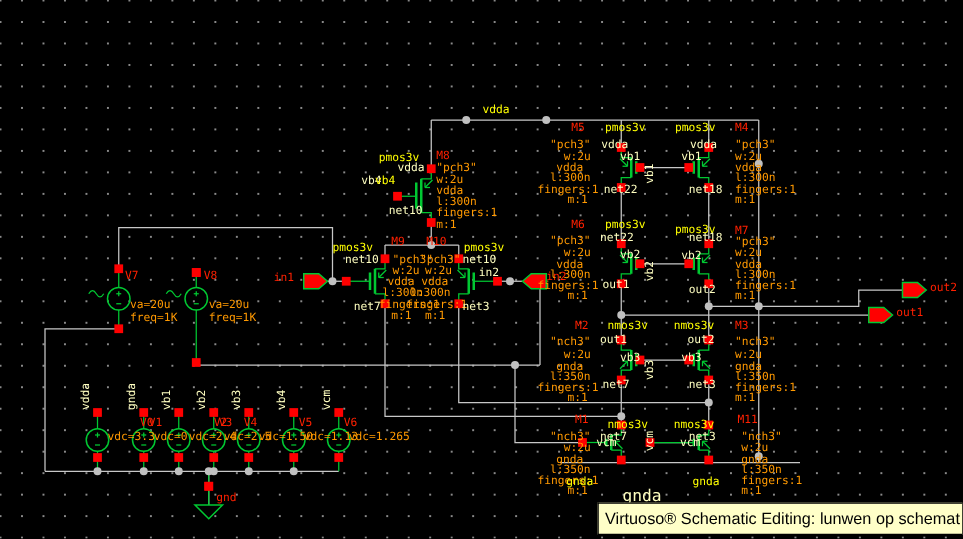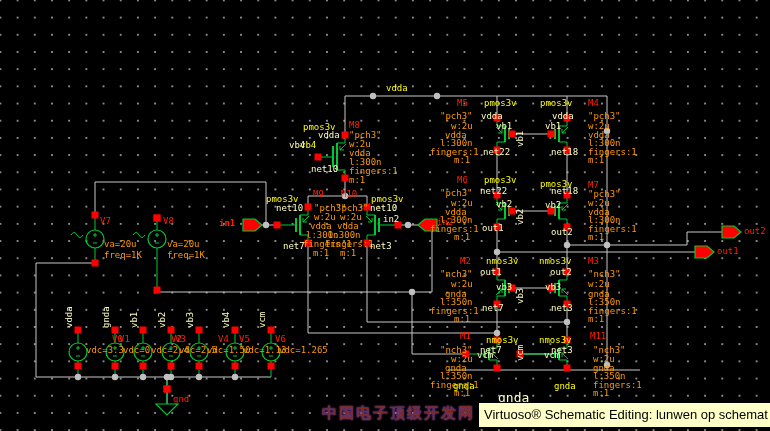--- a/index.html
+++ b/index.html
@@ -354,21 +354,21 @@
       <span class="lbl o" style="left: 349px; top: 158px;">l:300n</span>
       <span class="lbl w" style="left: 311px; top: 165px;">net10</span>
       <span class="lbl o" style="left: 349px; top: 167px;">fingers:1</span>
       <span class="lbl o" style="left: 349px; top: 176px;">m:1</span>
       <span class="lbl y" style="left: 266px; top: 195px;">pmos3v</span>
       <span class="lbl r" style="left: 313px; top: 190px;">M9</span>
       <span class="lbl r" style="left: 341px; top: 190px;">M10</span>
       <span class="lbl y" style="left: 371px; top: 195px;">pmos3v</span>
       <span class="lbl w" style="left: 276px; top: 204px;">net10</span>
       <span class="lbl w" style="left: 370px; top: 204px;">net10</span>
-      <span class="lbl r" style="left: 219px; top: 219px; font-weight: bold;">in1</span>
+      <span class="lbl r" style="left: 219px; top: 219px;">in1</span>
       <span class="lbl w" style="left: 383px; top: 215px;">in2</span>
       <span class="lbl r" style="left: 437px; top: 218px;">in2</span>
       <span class="lbl o" style="left: 314px; top: 204px;">"pch3"</span>
       <span class="lbl o" style="left: 336px; top: 204px;">"pch3"</span>
       <span class="lbl o" style="left: 314px; top: 213px;">w:2u</span>
       <span class="lbl o" style="left: 340px; top: 213px;">w:2u</span>
       <span class="lbl o" style="left: 310px; top: 222px;">vdda</span>
       <span class="lbl o" style="left: 337px; top: 222px;">vdda</span>
       <span class="lbl o" style="left: 306px; top: 231px;">l:300n</span>
       <span class="lbl o" style="left: 328px; top: 231px;">l:300n</span>
@@ -484,26 +484,25 @@
       <span class="lbl w rot" style="left: 65px; top: 328px;">vdda</span>
       <span class="lbl r" style="left: 119px; top: 335px;">V1</span>
       <span class="lbl o" style="left: 123px; top: 346px;">vdc=0</span>
       <span class="lbl w rot" style="left: 102px; top: 328px;">gnda</span>
       <span class="lbl r" style="left: 147px; top: 335px; margin-left: 24px;">V2</span>
       <span class="lbl o" style="left: 151px; top: 346px;">vdc=2.4</span>
       <span class="lbl w rot" style="left: 130px; top: 328px;">vb1</span>
       <span class="lbl r" style="left: 175px; top: 335px;">V3</span>
       <span class="lbl o" style="left: 179px; top: 346px;">vdc=2.5</span>
       <span class="lbl w rot" style="left: 158px; top: 328px;">vb2</span>
-      <span class="lbl r" style="left: 218px; top: 335px;">V4</span>
+      <span class="lbl r" style="left: 195px; top: 335px;">V4</span>
       <span class="lbl o" style="left: 207px; top: 346px;">vdc=1.50</span>
       <span class="lbl w rot" style="left: 186px; top: 328px;">vb3</span>
       <span class="lbl r" style="left: 239px; top: 335px;">V5</span>
       <span class="lbl o" style="left: 243px; top: 346px;">vdc=1.13</span>
       <span class="lbl w rot" style="left: 222px; top: 328px;">vb4</span>
       <span class="lbl r" style="left: 275px; top: 335px;">V6</span>
       <span class="lbl o" style="left: 279px; top: 346px;">vdc=1.265</span>
       <span class="lbl w rot" style="left: 258px; top: 328px;">vcm</span>
       <span class="lbl r" style="left: 173px; top: 395px;">gnd</span>
     </div>
-  <div id="watermark-sub">中国电子顶级开发网</div>
   <div id="statusbar">Virtuoso® Schematic Editing: lunwen op schemat</div>
 </div>
 
 </body></html>

